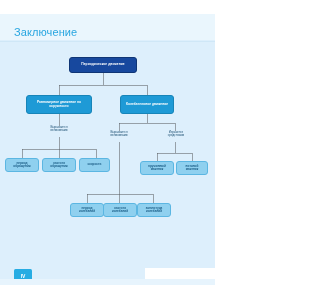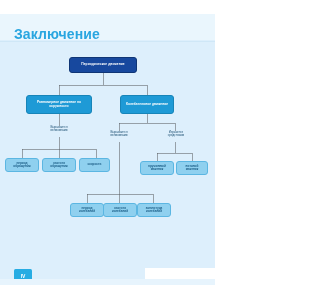--- a/index.html
+++ b/index.html
@@ -32,22 +32,22 @@
     left: 0;
     top: 14px;
     width: 215px;
     height: 26px;
     background: #eaf6fd;
   }
   .slide-title {
     position: absolute;
     left: 14px;
     top: 26px;
-    font-size: 14px;
-    font-weight: bold;
+    font-size: 11px;
+    font-weight: normal;
     color: #29a6e0;
     letter-spacing: 0.1px;
     white-space: nowrap;
   }
   .title-rule {
     position: absolute;
     left: 0;
     top: 41px;
     width: 215px;
     height: 1px;

